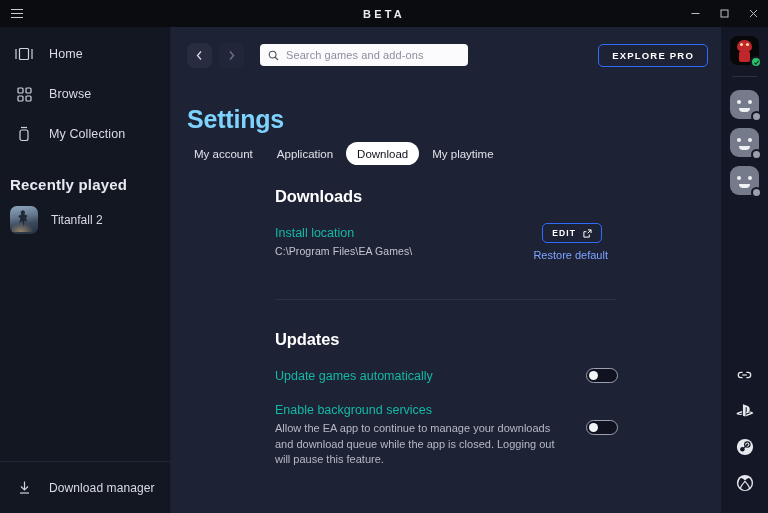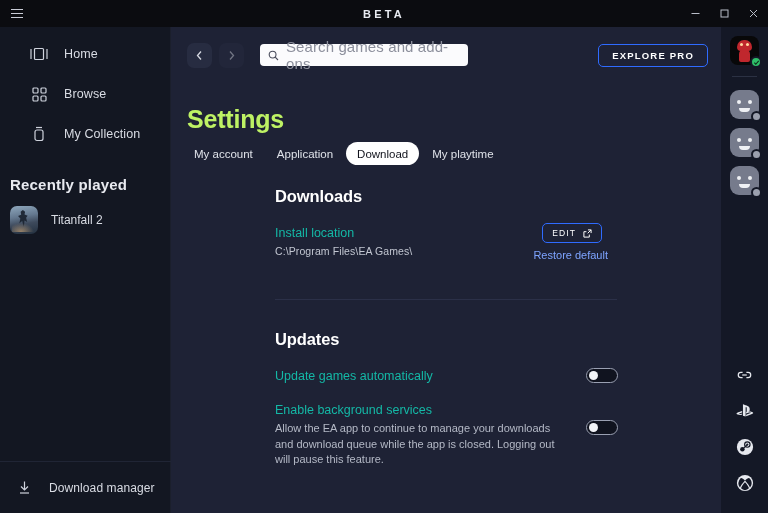--- a/index.html
+++ b/index.html
@@ -53,21 +53,21 @@
 
   
   .sidebar {
     position: absolute; left: 0; top: 27px;
     width: 171px; height: 486px;
     background: #131722;
     border-right: 1px solid #1b1f2c;
   }
   .nav-item {
     display: flex; align-items: center;
-    height: 40px; padding-left: 28px;
+    height: 40px; padding-left: 13px;
     cursor: pointer; gap: 14px;
   }
   .nav-item:first-child { margin-top: 7px; }
   .nav-icon {
     width: 22px; height: 22px;
     display: flex; align-items: center; justify-content: center;
     color: #cfd3dd; flex: none;
   }
   .nav-label {
     font-size: 12.5px; color: #d9dce4; letter-spacing: .1px;
@@ -132,36 +132,36 @@
   .navbtn + .navbtn { margin-left: 7px; }
   .navbtn.disabled { opacity: .45; }
   .search-box {
     margin-left: 16px;
     width: 208px; height: 22px;
     background: #fbfbfd; border-radius: 4px;
     display: flex; align-items: center;
     padding: 0 8px; gap: 7px; cursor: text;
   }
   .search-placeholder {
-    font-size: 15px; color: #8c8f9c; letter-spacing: .1px;
+    font-size: 11px; color: #8c8f9c; letter-spacing: .1px;
   }
   .explore-pro {
     margin-left: auto;
     height: 23px; padding: 0 13px;
     border: 1px solid #2f6bff; border-radius: 5px;
     background: transparent; color: #ffffff;
     font-size: 9.5px; font-weight: 700; letter-spacing: 1.2px;
     display: flex; align-items: center; cursor: pointer;
     font-family: "Liberation Sans", sans-serif;
   }
 
   .page-title {
     position: absolute; left: 16px; top: 78px;
     font-size: 25px; font-weight: 700;
-    color: #bef264; letter-spacing: -.2px;
+    color: #7dd3fc; letter-spacing: -.2px;
   }
 
   .tabs {
     position: absolute; left: 12px; top: 115px;
     display: flex; align-items: center; gap: 2px;
   }
   .tab {
     height: 23px; padding: 0 11px;
     display: flex; align-items: center;
     font-size: 11.5px; color: #dfe2e9;
@@ -184,21 +184,21 @@
   .row-value { font-size: 10.5px; color: #c2c6d1; margin-top: 5px; letter-spacing: .1px; }
   .row-desc {
     font-size: 11px; color: #b4b9c6; margin-top: 4px;
     line-height: 1.42; width: 288px;
   }
   .edit-btn {
     position: absolute; right: 33px; top: -3px;
     height: 20px; padding: 0 9px;
     border: 1px solid #2f6bff; border-radius: 5px;
     background: transparent; color: #ffffff;
-    font-size: 8.5px; font-weight: 400; letter-spacing: 1.1px;
+    font-size: 8.5px; font-weight: 700; letter-spacing: 1.1px;
     display: flex; align-items: center; gap: 7px; cursor: pointer;
     font-family: "Liberation Sans", sans-serif;
   }
   .restore-link {
     position: absolute; right: 27px; top: 23px;
     font-size: 11px; color: #7ea4ff; cursor: pointer;
   }
   .divider {
     margin-top: 42px; height: 1px;
     background: #2b3048; width: 342px;

